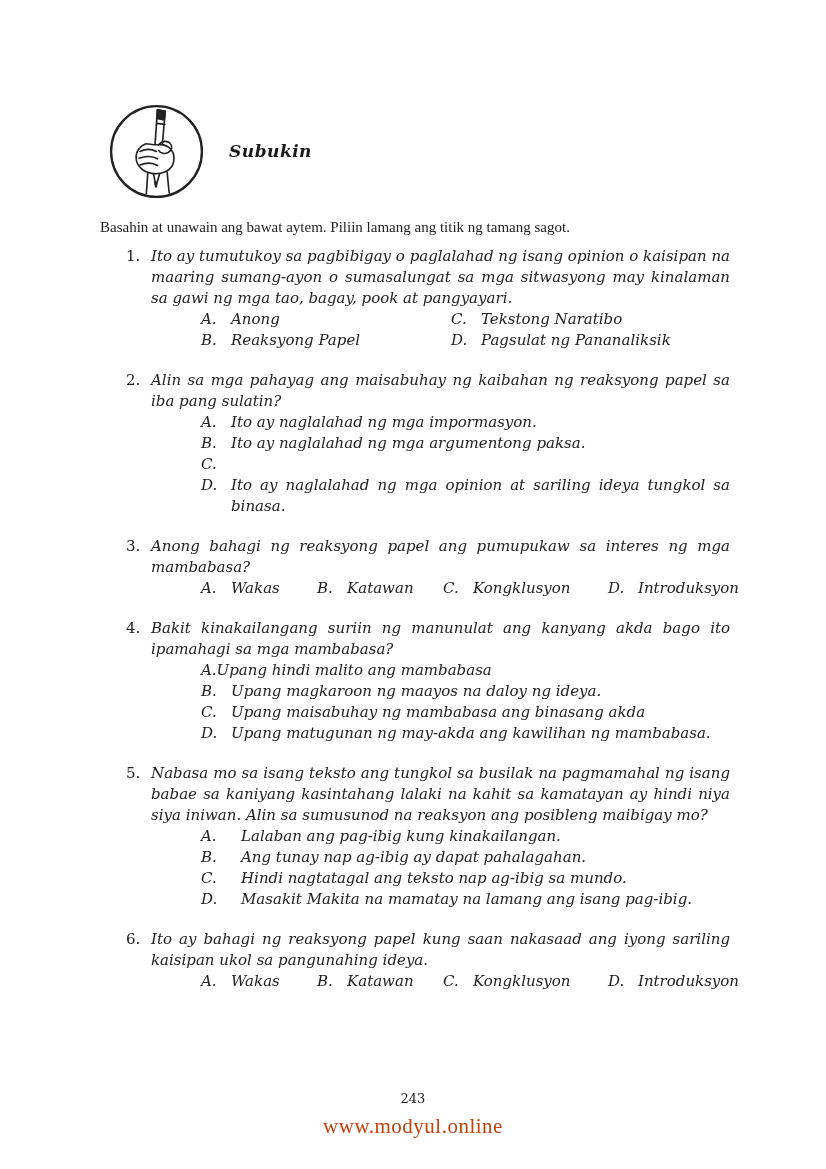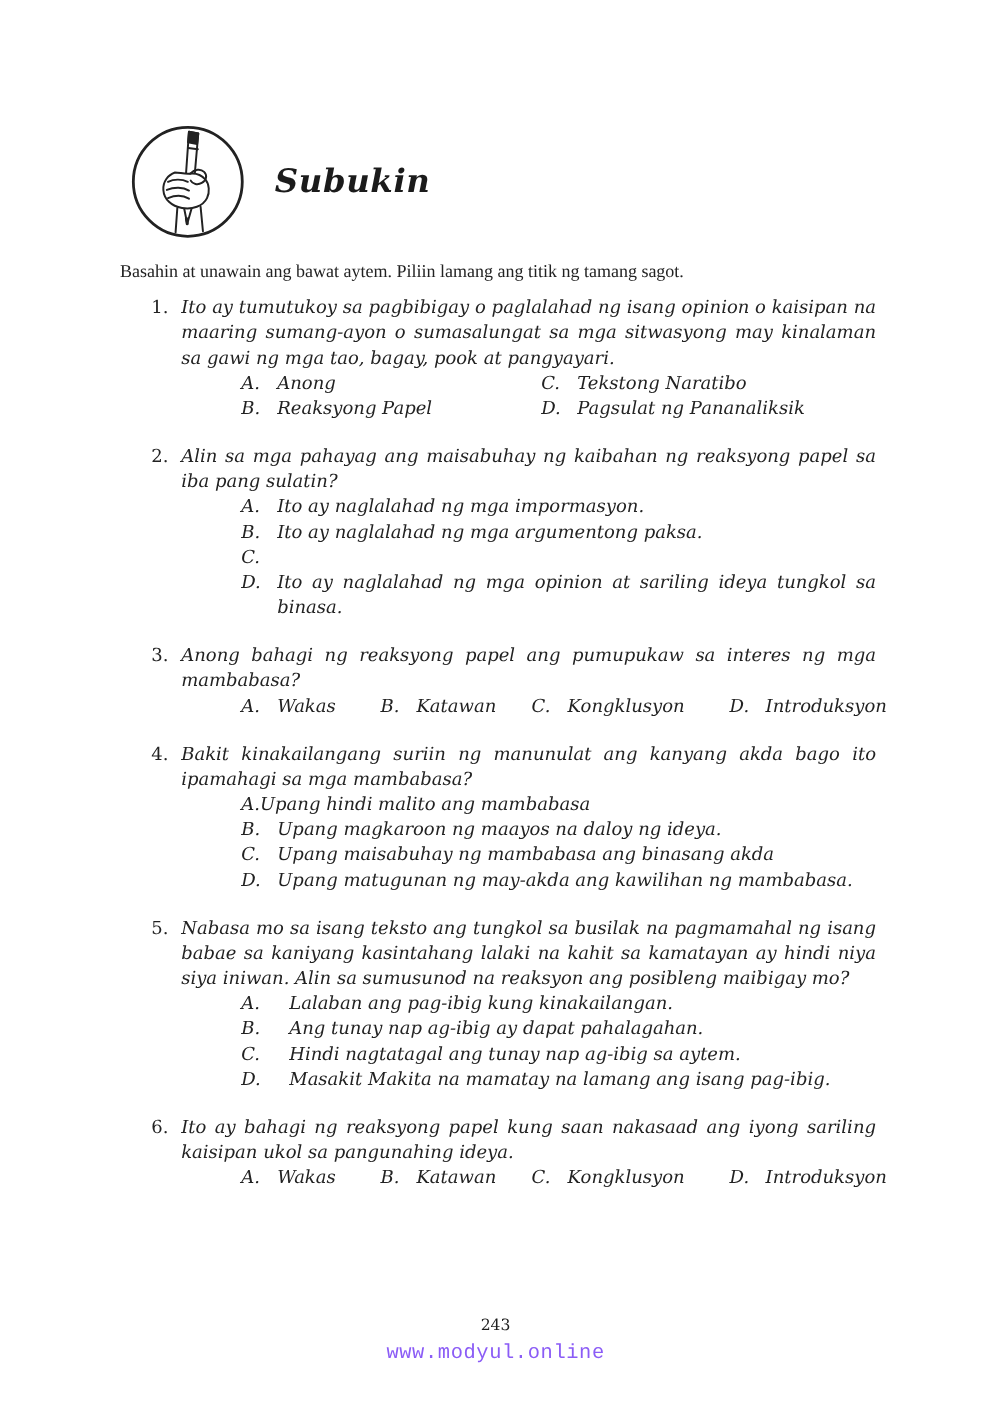--- a/index.html
+++ b/index.html
@@ -19,21 +19,21 @@
   .content { padding: 0 96px 0 100px; }
 
   .header {
     display: flex;
     align-items: center;
     margin: 103px 0 0 8px;
   }
   .icon-wrap { width: 97px; height: 97px; flex-shrink: 0; }
   .page-title {
     margin-left: 24px;
-    font-size: 27px;
+    font-size: 17px;
     font-weight: bold;
     font-style: italic;
     letter-spacing: 0.5px;
     color: #1b1b1b;
   }
 
   .instruction { margin-top: 17px; font-family: Liberation Serif, serif; }
 
   .questions {
     list-style: none;
@@ -62,23 +62,23 @@
   }
 
   .footer {
     position: absolute;
     left: 0; right: 0; bottom: 28px;
     text-align: center;
   }
   .page-number { font-size: 13px; color: #1e1e1e; }
   .site-url {
     margin-top: 3px;
-    font-family: Liberation Mono, monospace;
-    font-size: 17px;
-    color: #8b5cf6;
+    font-family: Liberation Serif, serif;
+    font-size: 21px;
+    color: #c2410c;
     letter-spacing: 0.5px;
   }
 </style>
 </head>
 <body>
 
 <div class="page">
   <div class="content">
 
     <div class="header">
@@ -213,21 +213,21 @@
               <div class="option">
                 <span class="opt-label">A.</span>
                 <span class="opt-text">Lalaban ang pag-ibig kung kinakailangan.</span>
               </div>
               <div class="option">
                 <span class="opt-label">B.</span>
                 <span class="opt-text">Ang tunay nap ag-ibig ay dapat pahalagahan.</span>
               </div>
               <div class="option">
                 <span class="opt-label">C.</span>
-                <span class="opt-text">Hindi nagtatagal ang tunay nap ag-ibig sa aytem.</span>
+                <span class="opt-text">Hindi nagtatagal ang teksto nap ag-ibig sa mundo.</span>
               </div>
               <div class="option">
                 <span class="opt-label">D.</span>
                 <span class="opt-text">Masakit Makita na mamatay na lamang ang isang pag-ibig.</span>
               </div>
             </div>
     </div>
   </li>
 
   <li class="question">

